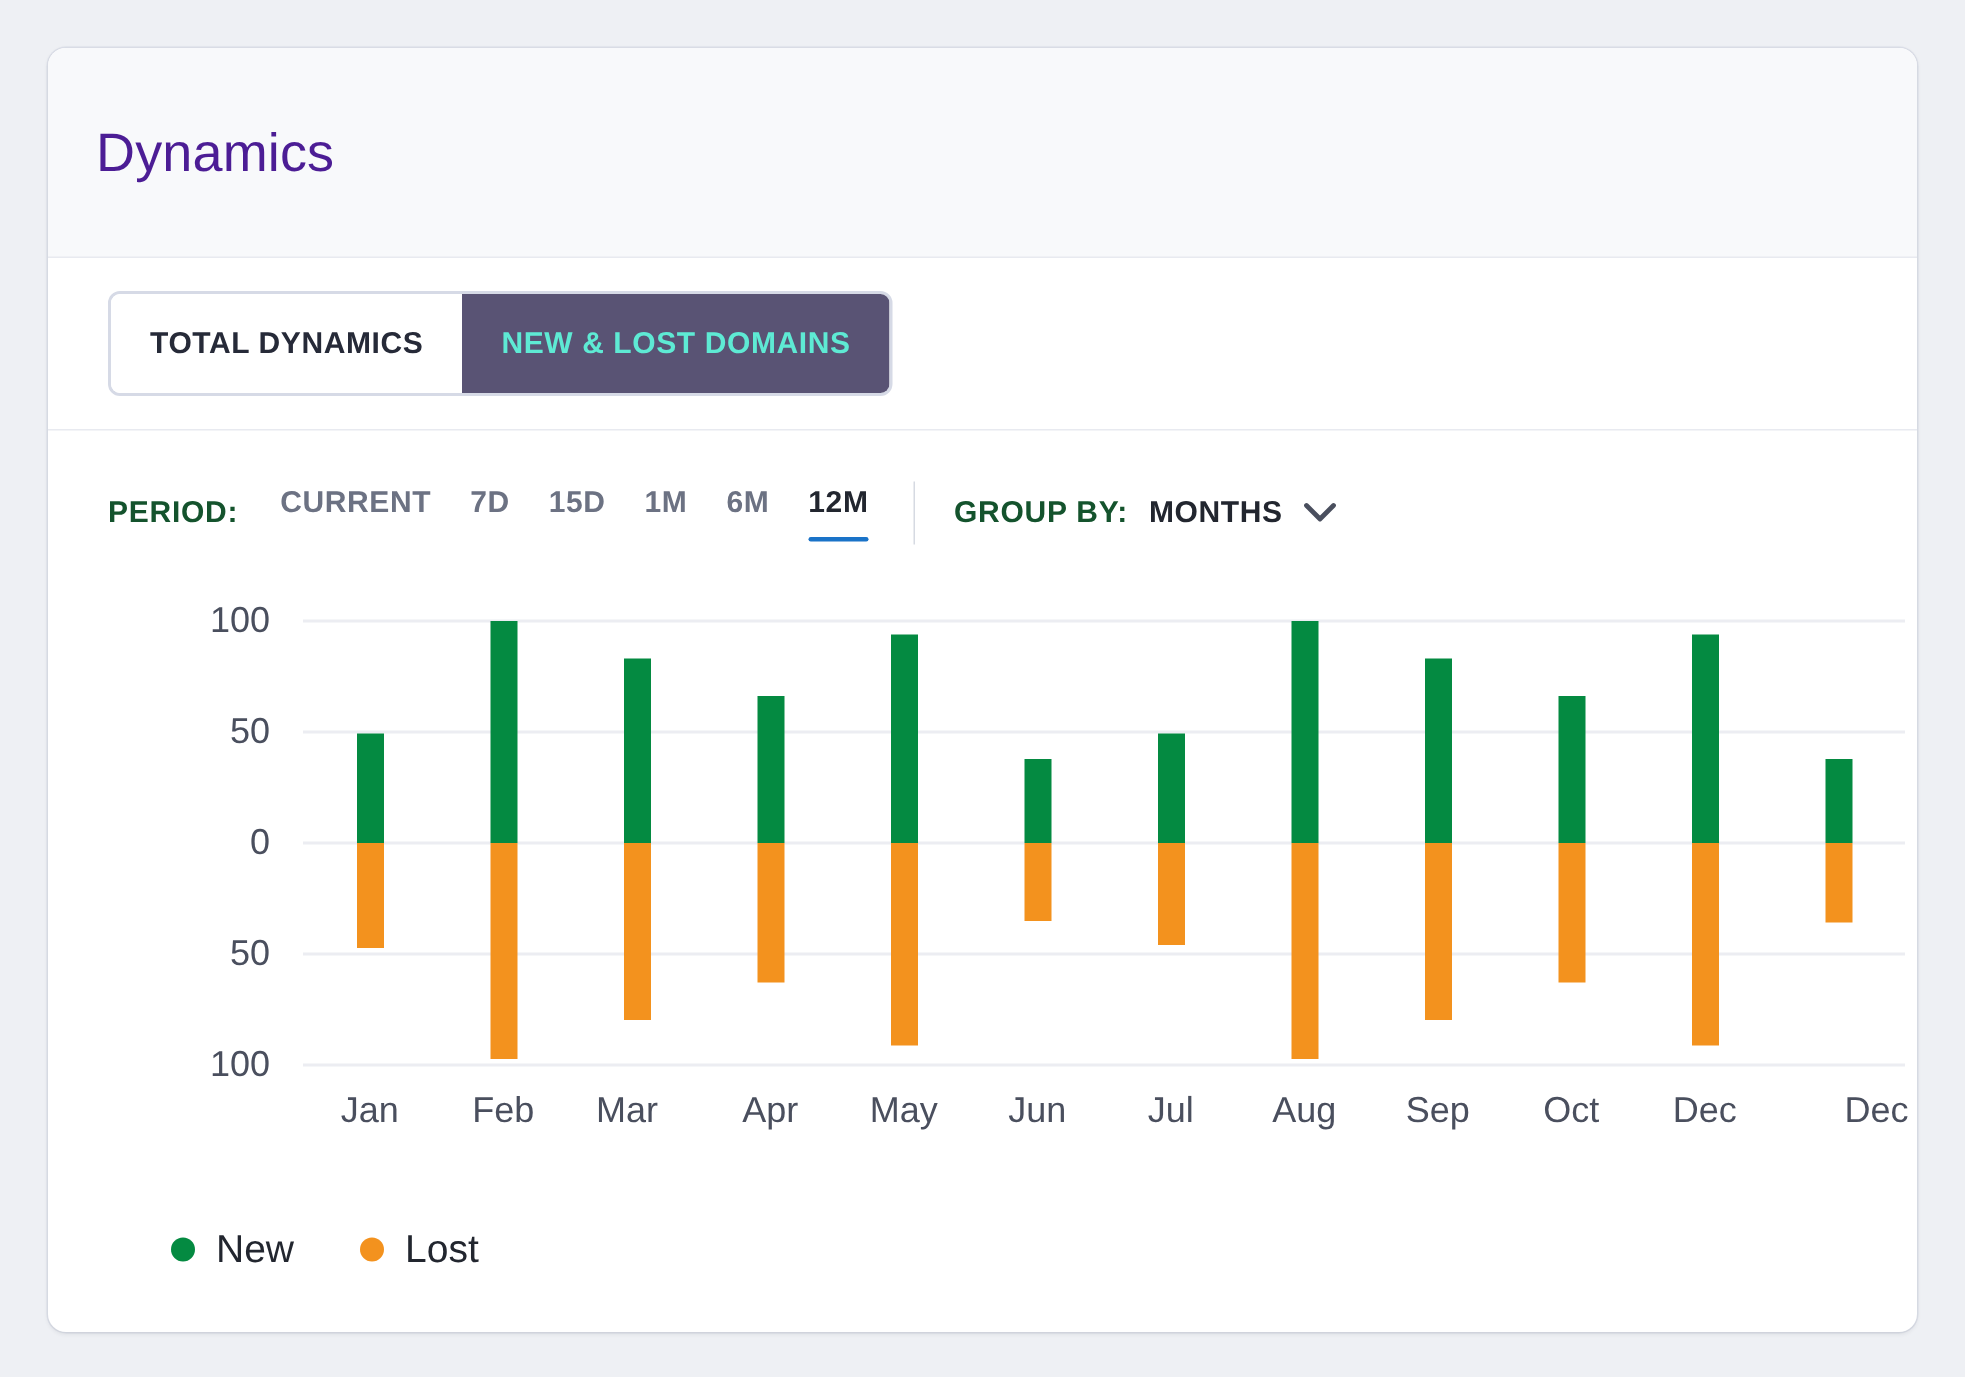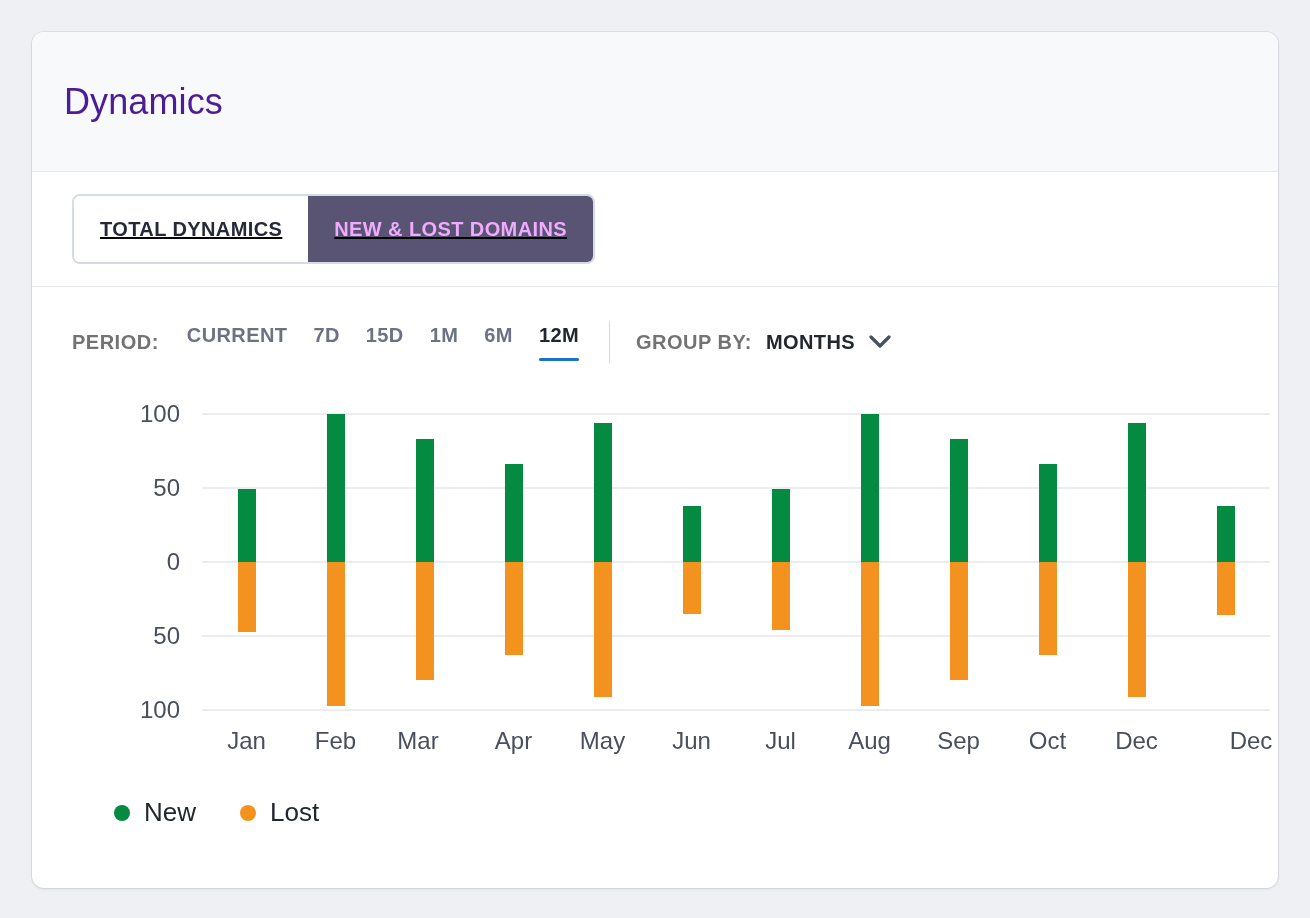--- a/index.html
+++ b/index.html
@@ -45,21 +45,20 @@
 
   
   #tabstrip-row {
     height: 115px;
     background: #ffffff;
     border-bottom: 1px solid #e8eaf0;
     display: flex;
     align-items: center;
     padding: 0 40px;
     flex: none;
-    text-decoration: underline;
   }
   #tabstrip {
     display: flex;
     border: 2px solid #d6dae6;
     border-radius: 8px;
     overflow: hidden;
     background: #ffffff;
     height: 70px;
   }
   .tab {
@@ -70,37 +69,37 @@
     font-size: 20px;
     font-weight: 700;
     letter-spacing: 0.4px;
     color: #262a38;
     background: #ffffff;
     cursor: pointer;
     white-space: nowrap;
   }
   .tab.active {
     background: #595374;
-    color: #f0abfc;
+    color: #5eead4;
   }
 
   
   #controls {
     height: 110px;
     display: flex;
     align-items: center;
     padding: 0 40px;
     gap: 0;
     flex: none;
   }
   #period-label, #groupby-label {
     font-size: 20px;
     font-weight: 700;
     letter-spacing: 0.5px;
-    color: #737373;
+    color: #14532d;
     white-space: nowrap;
   }
   #period-options {
     display: flex;
     align-items: center;
     gap: 26px;
     margin-left: 28px;
   }
   .period-opt {
     position: relative;
@@ -206,21 +205,21 @@
     transform: translateX(-50%);
     font-size: 24px;
     color: #4a4f5e;
     white-space: nowrap;
   }
 
   
   #legend {
     position: absolute;
     left: 82px;
-    top: 400px;
+    top: 420px;
     display: flex;
     align-items: flex-start;
     gap: 44px;
   }
   .legend-item {
     display: flex;
     align-items: center;
     gap: 14px;
     cursor: pointer;
   }

